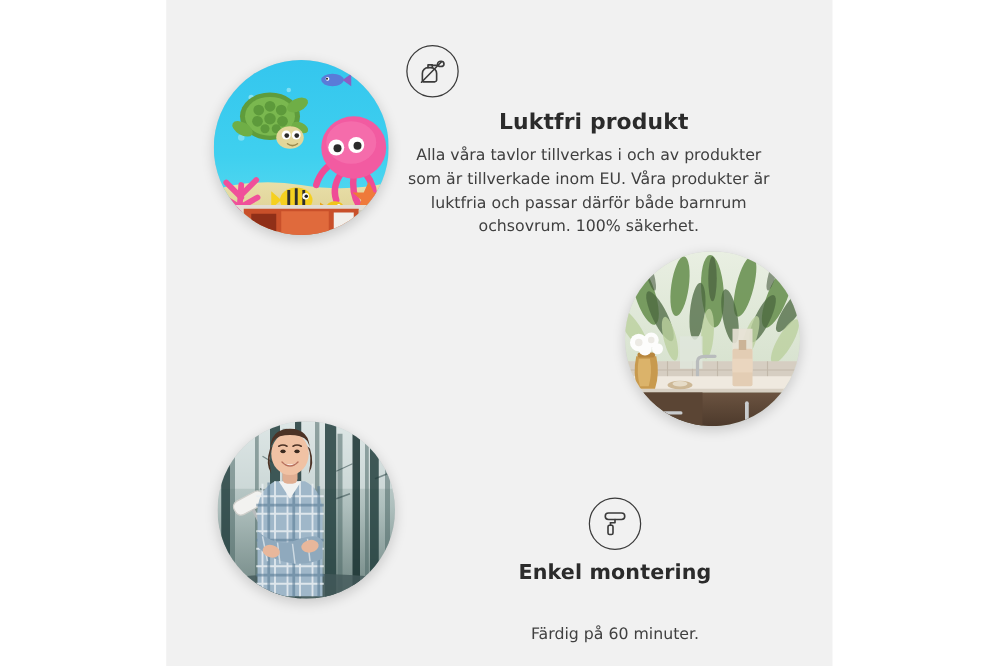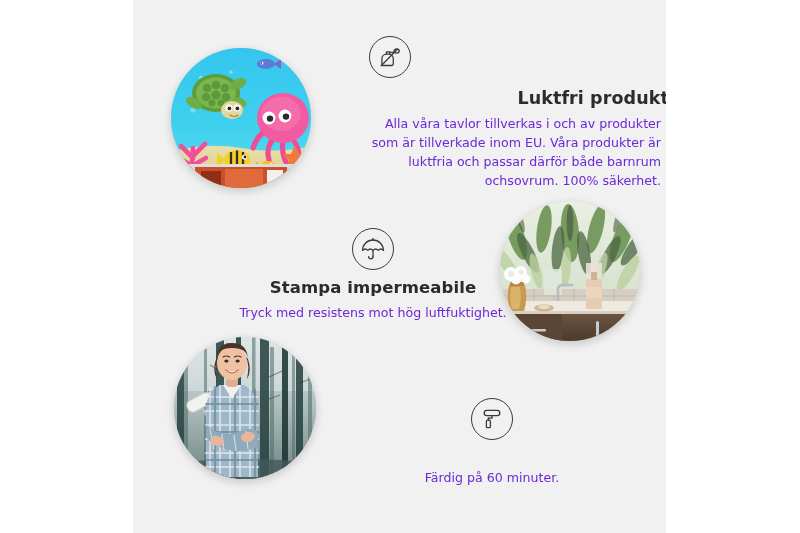--- a/index.html
+++ b/index.html
@@ -67,31 +67,30 @@
     font-size: 17.5px;
     font-weight: bold;
     color: #2b2b2b;
     letter-spacing: 0.1px;
     line-height: 1.25;
   }
   .feature p {
     margin: 4px 0 0 0;
     font-size: 12.6px;
     font-weight: normal;
-    color: #6d28d9;
+    color: #404040;
     line-height: 1.52;
   }
 
   
   .feature-odourless {
     left: 192px;
     top: 36px;
     width: 300px;
-    text-align: right;
-    margin-left: 44px;
+    text-align: center;
   }
   .feature-odourless .icon-wrap { margin: 0 0 10px 0; }
   .feature-odourless p { max-width: 292px; }
 
   
   .feature-waterproof {
     left: 80px;
     top: 228px;
     width: 320px;
     text-align: center;
@@ -449,49 +448,32 @@
 
           <ellipse cx="19.6" cy="7.1" rx="2.6" ry="2.1"></ellipse>
 
           <path d="M4.2 21.8 L20.4 5.2"></path>
         </svg>
       </div>
       <h3>Luktfri produkt</h3>
       <p>Alla våra tavlor tillverkas i och av produkter som är tillverkade inom EU. Våra produkter är luktfria och passar därför både barnrum ochsovrum. 100% säkerhet.</p>
     </div>
 
-    <div class="feature feature-waterproof">
-      <div class="icon-wrap">
-        <svg width="26" height="26" viewBox="0 0 26 26" xmlns="http://www.w3.org/2000/svg" fill="none" stroke="#3b3b3b" stroke-width="1.3" stroke-linecap="round" stroke-linejoin="round">
-
-          <path d="M2.6 14.4 A10.4 10.4 0 0 1 23.4 14.4"></path>
-
-          <path d="M2.6 14.4 Q5.2 11.6 7.8 14.4 Q10.4 11.6 13 14.4 Q15.6 11.6 18.2 14.4 Q20.8 11.6 23.4 14.4"></path>
-
-          <path d="M13 14.4 v6.2"></path>
-
-          <path d="M13 20.6 a2.2 2.2 0 0 1-4.4 0"></path>
-
-          <path d="M13 4 v-1.4"></path>
-        </svg>
-      </div>
-      <h3>Stampa impermeabile</h3>
-      <p>Tryck med resistens mot hög luftfuktighet.</p>
-    </div>
 
     <div class="feature feature-easy">
       <div class="icon-wrap">
         <svg width="26" height="26" viewBox="0 0 26 26" xmlns="http://www.w3.org/2000/svg" fill="none" stroke="#3b3b3b" stroke-width="1.3" stroke-linecap="round" stroke-linejoin="round">
 
           <rect x="5.2" y="4.4" width="15.6" height="5.2" rx="2.6"></rect>
 
           <path d="M13 9.6 v2.6 h-3.6"></path>
 
           <path d="M9.4 12.2 v2"></path>
 
           <rect x="7.4" y="14.2" width="4" height="7.4" rx="1.2"></rect>
         </svg>
       </div>
+      <h3>Enkel montering</h3>
       <p>Färdig på 60 minuter.</p>
     </div>
 
   </div>
 </div>
 
 </body></html>

